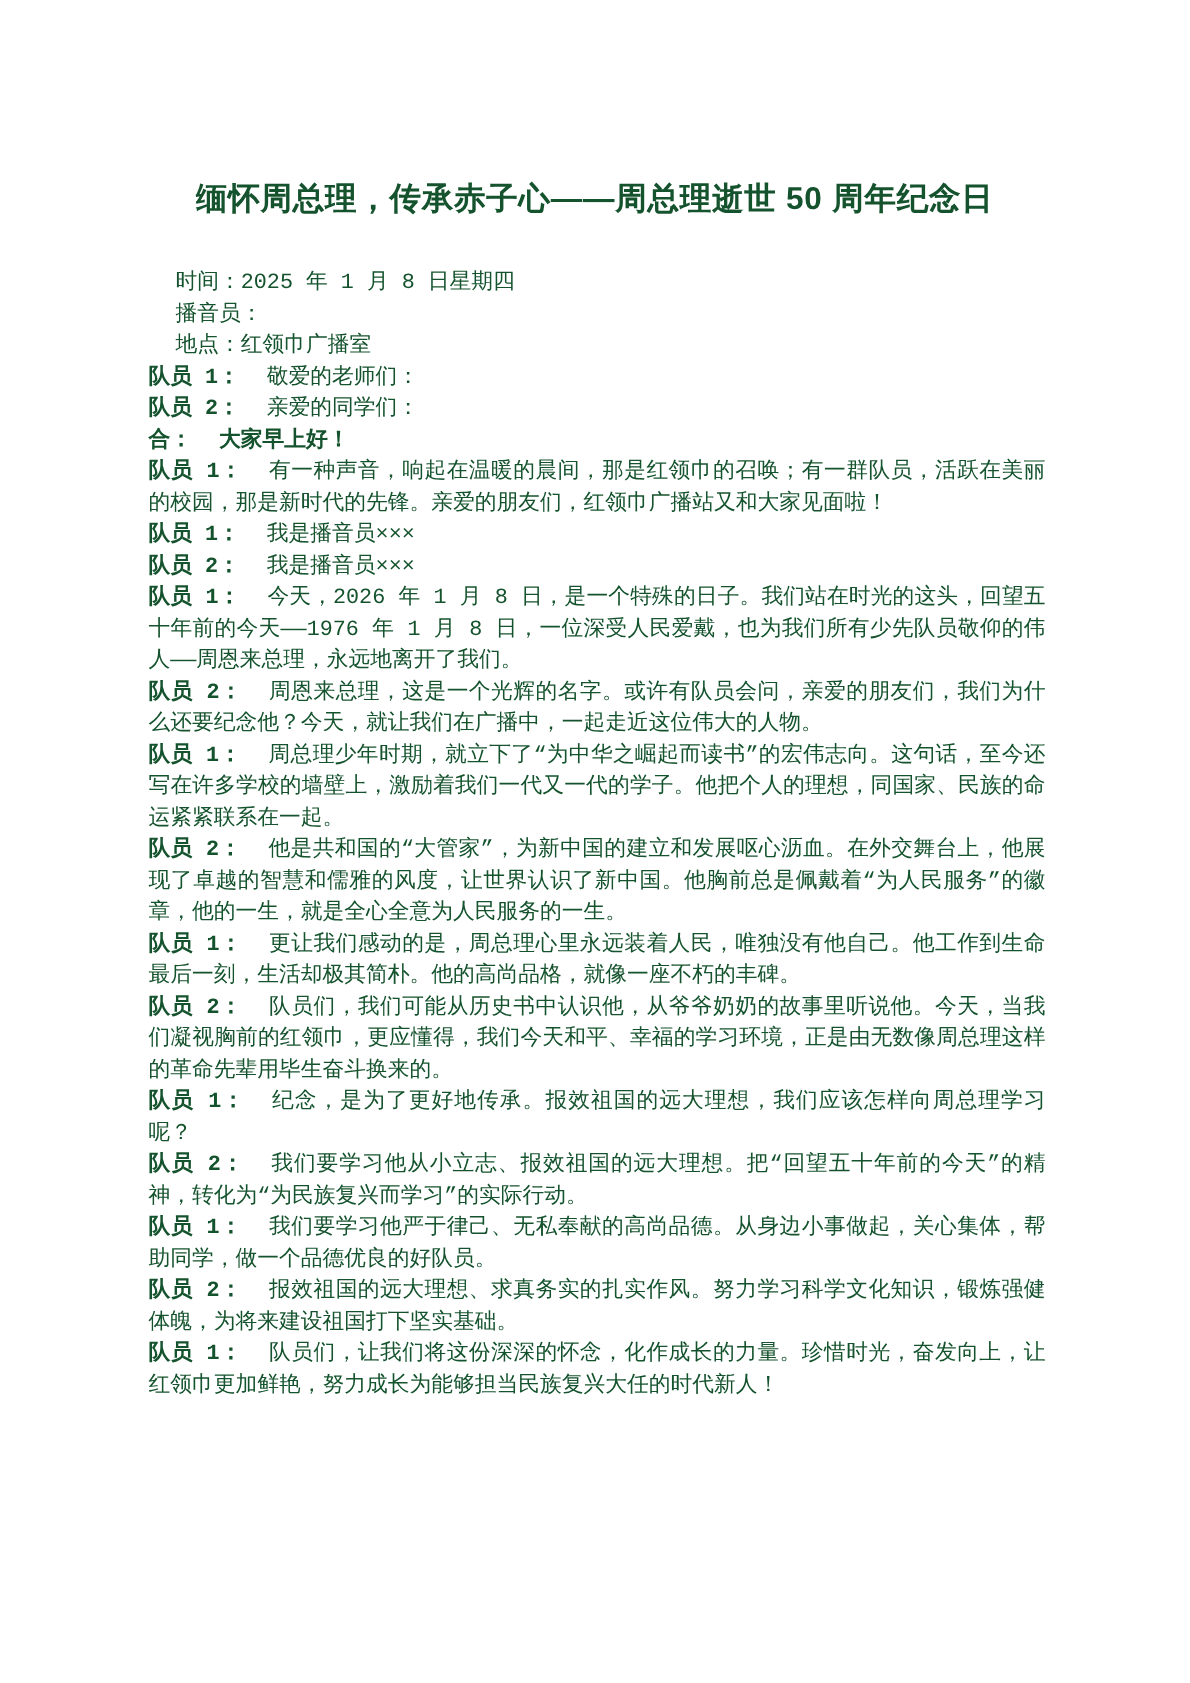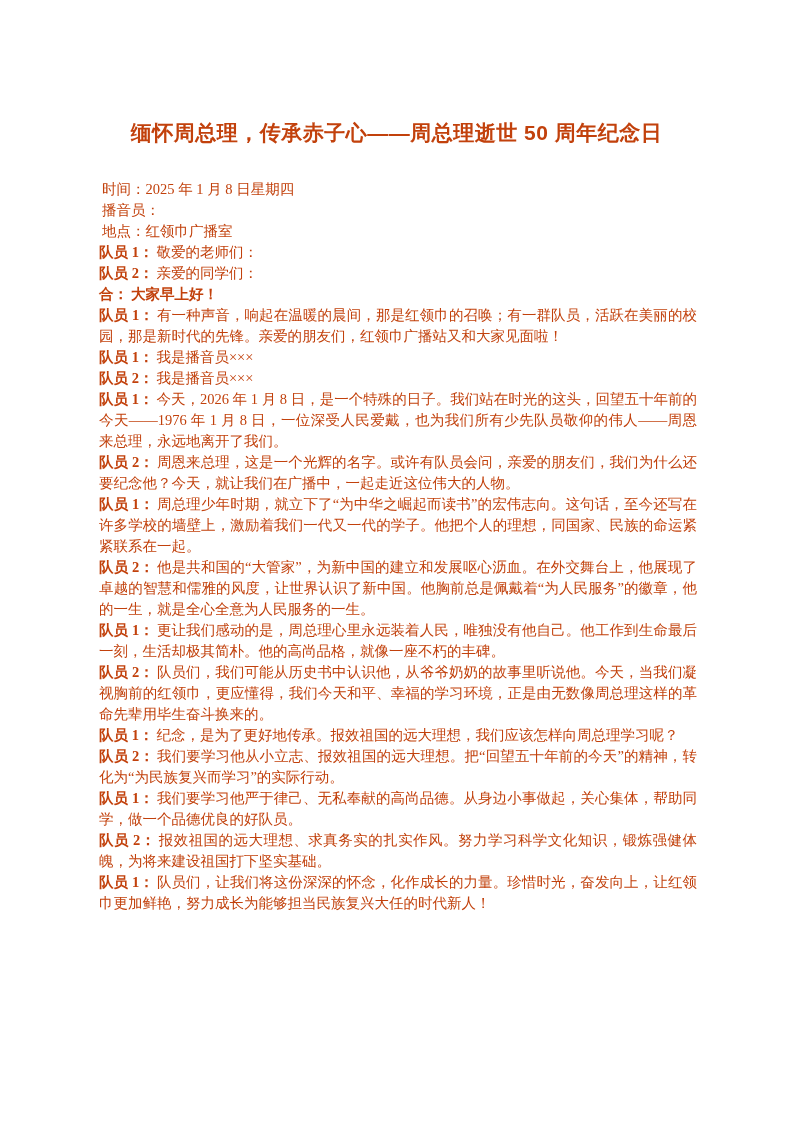--- a/index.html
+++ b/index.html
@@ -5,48 +5,49 @@
   html, body {
     margin: 0;
     padding: 0;
     background: #ffffff;
   }
   .page {
     position: relative;
     width: 793px;
     height: 1122px;
     background: #ffffff;
-    color: #c2410c;
+    color: #14532d;
     font-family: "Liberation Serif", "DejaVu Serif", serif;
     overflow: hidden;
     box-sizing: border-box;
   }
   .title {
     margin: 0;
     padding: 119px 90px 0 90px;
     text-align: center;
     font-size: 21px;
     line-height: 27px;
     font-weight: 700;
     font-family: "Liberation Sans", "DejaVu Sans", sans-serif;
     letter-spacing: 0.5px;
   }
   .script-body {
     margin: 33px 96px 0 99px;
     font-size: 14.5px;
     line-height: 21px;
     text-align: justify;
+    font-family: Liberation Mono, monospace;
   }
   p.line {
     margin: 0;
     padding: 0;
   }
   .speaker {
     font-weight: 700;
-    margin-right: 3px;
+    margin-right: 18px;
   }
   p.line.bold .text {
     font-weight: 700;
   }
 </style>
 </head>
 <body>
 
 <div class="page">
   <h1 class="title">缅怀周总理，传承赤子心——周总理逝世 50 周年纪念日</h1>

